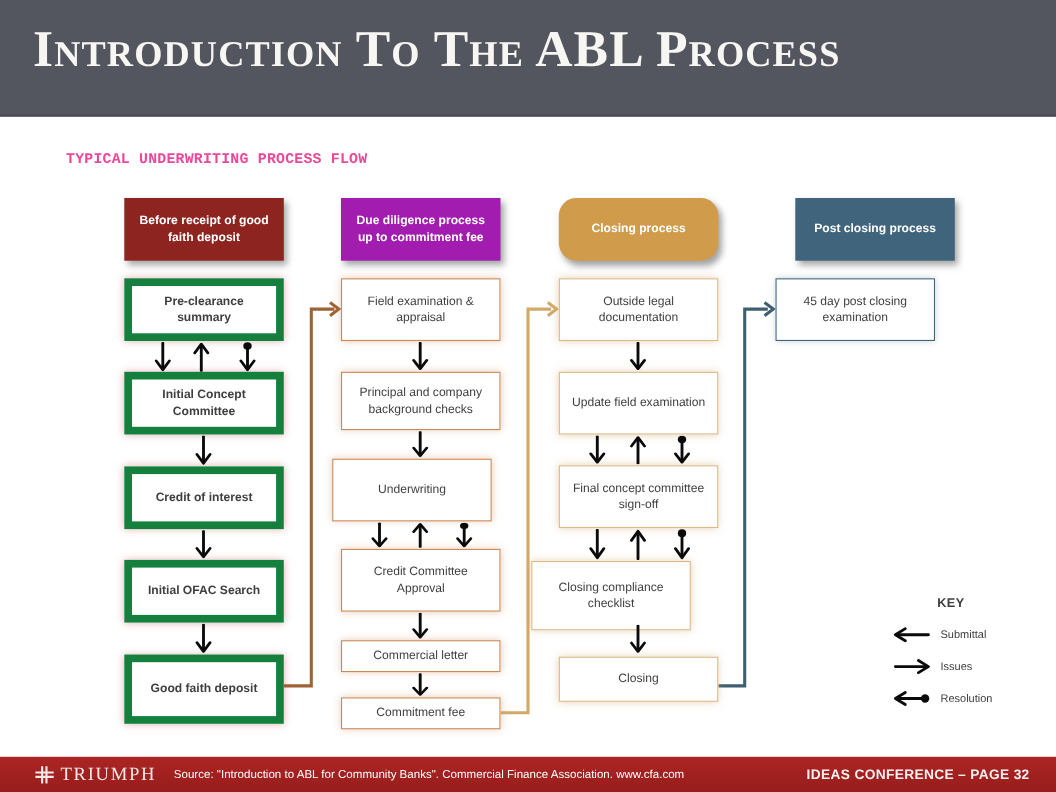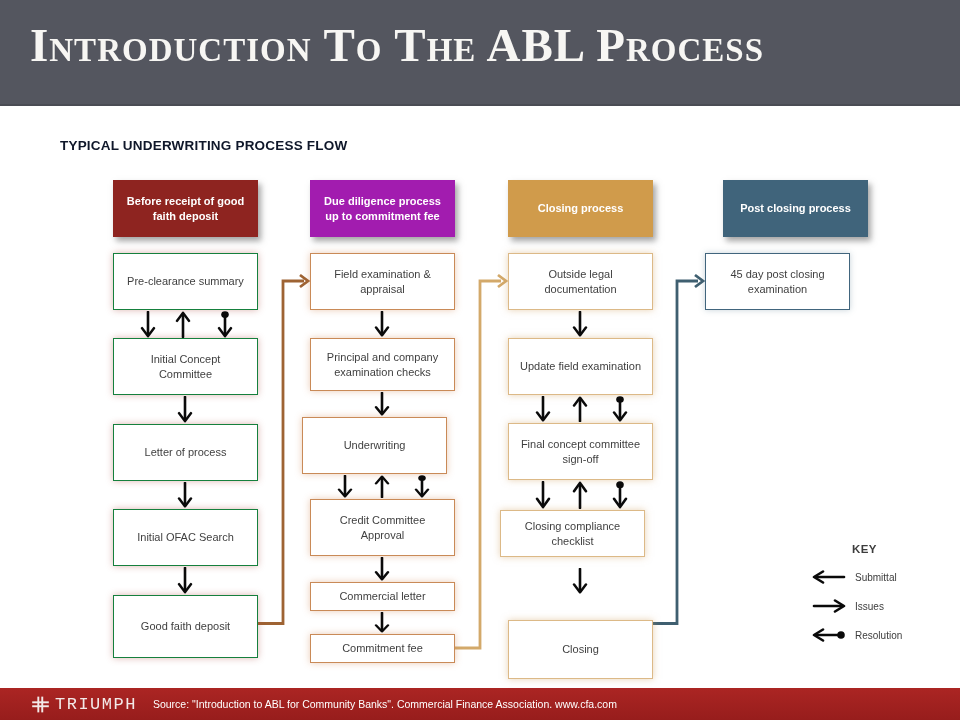--- a/index.html
+++ b/index.html
@@ -12,42 +12,42 @@
   .hdr { position:absolute; left:0; top:0; width:960px; height:106px; background:#54565F; border-bottom:2px solid #4a4c54; }
   .hdr h1 {
     position:absolute; left:30px; top:18px; width:900px;
     font-family:"Liberation Serif", serif; font-variant:small-caps; font-weight:600;
     font-size:47px; letter-spacing:1px; color:#F7F6F3; white-space:nowrap;
   }
 
   
   .section-heading {
     position:absolute; left:60px; top:138px; font-size:13.5px; font-weight:bold;
-    color:#0f172a; letter-spacing:.2px;
+    color:#ec4899; letter-spacing:.2px;font-family:Liberation Mono, monospace;
   }
 
   
   .colhead {
     position:absolute; width:145px; height:57px; top:180px; z-index:2;
     display:flex; align-items:center; justify-content:center; text-align:center;
     color:#fff; font-weight:bold; font-size:11px; line-height:1.3; padding:4px 8px;
     box-shadow:3px 4px 6px rgba(90,90,90,.55);
   }
   .ch0 { left:113px; background:#8E2420; }
   .ch1 { left:310px; background:#a21caf; }
-  .ch2 { left:508px; background:#D09B4B; }
+  .ch2 { left:508px; background:#D09B4B;border-radius:16px; }
   .ch3 { left:705px; background:#40647B;margin-left:18px; }
 
   
   .fbox {
     position:absolute; width:145px; z-index:2; background:#fff;
     display:flex; align-items:center; justify-content:center; text-align:center;
     font-size:11px; line-height:1.3; color:#3F3F3F; padding:2px 9px;
   }
-  .b0 { border:1px solid #15803d; box-shadow:0 0 7px rgba(170,70,60,.40); }
+  .b0 { border:7px solid #15803d; box-shadow:0 0 7px rgba(170,70,60,.40);font-weight:bold; }
   .b1 { border:1px solid #C98A57; box-shadow:0 0 7px rgba(205,125,70,.40); }
   .b2 { border:1px solid #DCB987; box-shadow:0 0 7px rgba(210,165,105,.50); }
   .b3 { border:1.5px solid #41657D; box-shadow:0 0 6px rgba(95,125,145,.35); }
 
   
   .ar { position:absolute; width:16px; z-index:2; }
   .ar line, .ar polyline { stroke:#0a0a0a; stroke-width:2.6; fill:none; stroke-linecap:round; stroke-linejoin:round; }
   .ar circle { fill:#0a0a0a; }
 
   
@@ -66,21 +66,21 @@
   
   .ftr {
     position:absolute; left:0; top:688px; width:960px; height:32px;
     background:linear-gradient(#AB2523, #971D1C); color:#fff;
     display:flex; align-items:center;
   }
   .ftr .logo { display:flex; align-items:center; margin-left:30px; }
   .ftr .logo svg { width:21px; height:21px; }
   .ftr .logo svg line { stroke:#F3E9E8; stroke-width:2.2; }
   .ftr .logo .logotext {
-    font-family:Liberation Mono, monospace; font-size:17px; letter-spacing:1.5px;
+    font-family:Liberation Serif, serif; font-size:17px; letter-spacing:1.5px;
     color:#F3E9E8; margin-left:4px; font-weight:500;
   }
   .ftr .source { margin-left:16px; font-size:10.5px; color:#FFFFFF; white-space:nowrap; }
   .ftr .pagelabel { margin-left:auto; margin-right:24px; font-size:12.5px; font-weight:600; color:#F7EFEF; letter-spacing:.3px; white-space:nowrap; }
 </style>
 </head>
 <body>
 
 <div class="slide">
 
@@ -99,36 +99,36 @@
     <polyline points="695,275 703,281 695,287" stroke="#3F5F70"></polyline>
   </svg>
 
   <div class="colhead ch0">Before receipt of good faith deposit</div>
   <div class="colhead ch1">Due diligence  process up to commitment fee</div>
   <div class="colhead ch2">Closing  process</div>
   <div class="colhead ch3">Post closing  process</div>
 
   <div class="fbox b0" style="left:113px;top:253px;height:57px">Pre-clearance summary</div>
   <div class="fbox b0" style="left:113px;top:338px;height:57px">Initial Concept Committee</div>
-  <div class="fbox b0" style="left:113px;top:424px;height:57px">Letter  of process</div>
+  <div class="fbox b0" style="left:113px;top:424px;height:57px">Credit  of interest</div>
   <div class="fbox b0" style="left:113px;top:509px;height:57px">Initial OFAC Search</div>
   <div class="fbox b0" style="left:113px;top:595px;height:63px">Good faith deposit</div>
 
   <div class="fbox b1" style="left:310px;top:253px;height:57px">Field examination &amp; appraisal</div>
-  <div class="fbox b1" style="left:310px;top:338px;height:53px">Principal and company examination checks</div>
+  <div class="fbox b1" style="left:310px;top:338px;height:53px">Principal and company background checks</div>
   <div class="fbox b1" style="left:302px;top:417px;height:57px">Underwriting</div>
   <div class="fbox b1" style="left:310px;top:499px;height:57px">Credit Committee Approval</div>
   <div class="fbox b1" style="left:310px;top:582px;height:29px">Commercial  letter</div>
   <div class="fbox b1" style="left:310px;top:634px;height:29px">Commitment  fee</div>
 
   <div class="fbox b2" style="left:508px;top:253px;height:57px">Outside legal documentation</div>
   <div class="fbox b2" style="left:508px;top:338px;height:57px">Update field examination</div>
   <div class="fbox b2" style="left:508px;top:423px;height:57px">Final concept committee  sign-off</div>
-  <div class="fbox b2" style="left:500px;top:510px;height:47px">Closing compliance checklist</div>
-  <div class="fbox b2" style="left:508px;top:620px;height:59px">Closing</div>
+  <div class="fbox b2" style="left:483px;top:510px;height:63px">Closing compliance checklist</div>
+  <div class="fbox b2" style="left:508px;top:597px;height:41px">Closing</div>
 
   <div class="fbox b3" style="left:705px;top:253px;height:57px">45 day post closing examination</div>
 
   <svg class="ar" style="left:140px;top:311px;height:27px" viewBox="0 0 16 30" preserveAspectRatio="none">
       <line x1="8" y1="1" x2="8" y2="25"></line>
       <polyline points="2,19 8,28 14,19"></polyline>
     </svg>
   <svg class="ar" style="left:175px;top:311px;height:27px" viewBox="0 0 16 30" preserveAspectRatio="none">
       <line x1="8" y1="29" x2="8" y2="5"></line>
       <polyline points="2,11 8,2 14,11"></polyline>
@@ -250,15 +250,16 @@
     <div class="logo">
       <svg viewBox="0 0 24 24">
         <line x1="9.5" y1="3" x2="9.5" y2="21"></line>
         <line x1="14" y1="3" x2="14" y2="21"></line>
         <line x1="2.5" y1="9.5" x2="21.5" y2="9.5"></line>
         <line x1="2.5" y1="14" x2="21.5" y2="14"></line>
       </svg>
       <span class="logotext">TRIUMPH</span>
     </div>
     <span class="source">Source: "Introduction to ABL for Community Banks".  Commercial Finance Association.  www.cfa.com</span>
+    <span class="pagelabel">IDEAS CONFERENCE – PAGE 32</span>
   </div>
 
 </div>
 
 </body></html>

